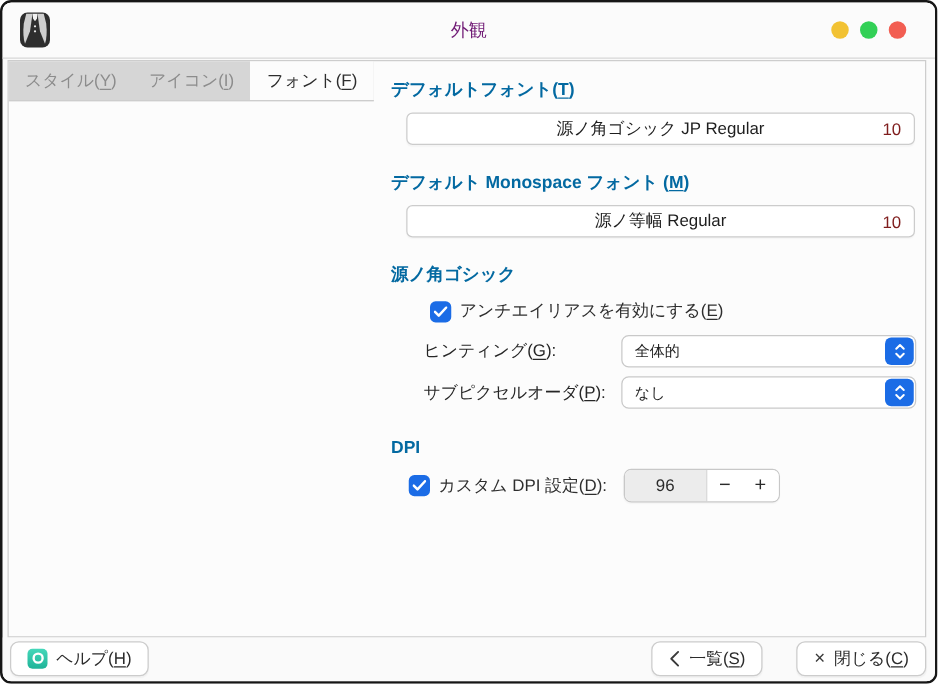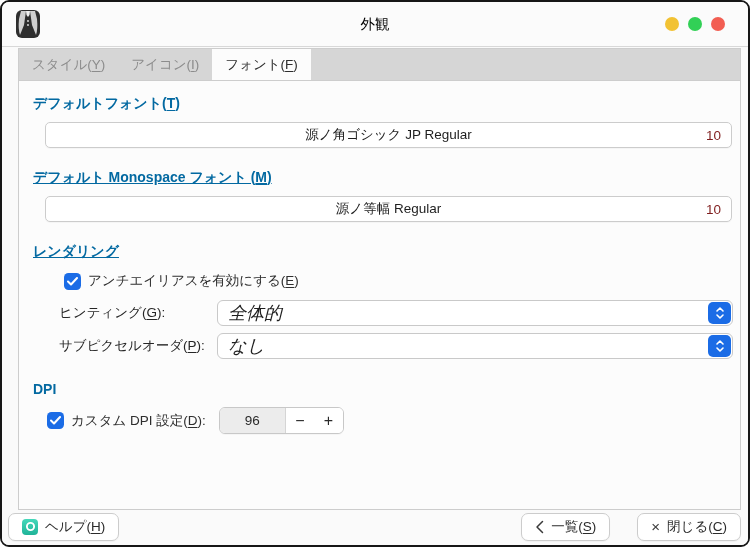--- a/index.html
+++ b/index.html
@@ -19,30 +19,30 @@
   
   .titlebar {
     height: 45px; flex: none; position: relative;
     background: #fbfbfb;
     border-bottom: 1px solid #d8d8d8;
   }
   .app-icon { position: absolute; left: 13px; top: 7px; width: 26px; height: 30px; }
   .title {
     position: absolute; left: 0; right: 0; top: 0; bottom: 0;
     display: flex; align-items: center; justify-content: center;
-    font-size: 14.5px; color: #000000;
+    font-size: 14.5px; color: #701a75;
   }
   .lights { position: absolute; right: 23px; top: 0; bottom: 0; display: flex; align-items: center; gap: 9px; }
   .light { width: 14px; height: 14px; border-radius: 50%; cursor: pointer; }
 
   
   .notebook {
-    margin: 1px 7px 0 16px; flex: 1; min-height: 0;
+    margin: 1px 7px 0 4px; flex: 1; min-height: 0;
     border: 1px solid #cdcdcd;
-    display: flex; flex-direction: column;
+    display: flex; flex-direction: row;
     background: #fcfcfc;
   }
   .tabbar { background: #d6d6d6; border-bottom: 1px solid #cdcdcd; display: flex; height: 32px; flex: none; }
   .tab {
     padding: 0 13px; line-height: 32px; font-size: 13.5px;
     color: #8c8c8c; cursor: pointer; white-space: nowrap;
   }
   .tab.active { background: #fcfcfc; color: #2d2d2d; }
   u { text-decoration: underline; text-underline-offset: 2px; }
 
@@ -53,40 +53,40 @@
   .font-btn {
     margin: 9px 8px 0 26px; height: 26px;
     border: 1px solid #cccccc; border-radius: 5px;
     background: #ffffff;
     display: flex; align-items: center; justify-content: center;
     position: relative; font-size: 13.5px; color: #1e1e1e; cursor: pointer;
     box-shadow: 0 1px 1px rgba(0,0,0,0.03);
   }
   .font-size-val { position: absolute; right: 10px; color: #7f1d1d; }
 
-  .mt21 { margin-top: 21px; text-decoration: underline; }
+  .mt21 { margin-top: 21px; }
   .mt22 { margin-top: 22px; }
 
   
   .cb-row { margin: 11px 0 0 28px; display: flex; align-items: center; gap: 7px; padding-left: 17px; }
   .checkbox {
     width: 17px; height: 17px; border-radius: 4.5px;
     background: #1b6ce6; flex: none; cursor: pointer;
     display: flex; align-items: center; justify-content: center;
   }
 
   
   .combo-row { display: flex; align-items: center; margin-top: 10px; }
   .combo-row.tight { margin-top: 7px; }
   .combo-label { margin-left: 40px; width: 158px; flex: none; color: #262626; }
   .combo {
     flex: 1; margin-right: 7px; height: 26px;
     border: 1px solid #c9c9c9; border-radius: 6px; background: #ffffff;
     position: relative; display: flex; align-items: center;
-    padding-left: 10px; cursor: pointer; font-size: 18px; color: #1e1e1e; font-style: italic;
+    padding-left: 10px; cursor: pointer; font-size: 12px; color: #1e1e1e;
   }
   .combo-btn {
     position: absolute; right: 1px; top: 1px; bottom: 1px; width: 23px;
     background: #1b6ce6; border-radius: 5px;
     display: flex; align-items: center; justify-content: center;
   }
 
   
   .dpi-row { margin: 10px 0 0 28px; display: flex; align-items: center; }
   .spinbox {
@@ -154,21 +154,21 @@
         <span>源ノ角ゴシック JP Regular</span>
         <span class="font-size-val">10</span>
       </div>
 
       <div class="section-h mt21">デフォルト Monospace フォント (<u>M</u>)</div>
       <div class="font-btn">
         <span>源ノ等幅 Regular</span>
         <span class="font-size-val">10</span>
       </div>
 
-      <div class="section-h mt21">レンダリング</div>
+      <div class="section-h mt21">源ノ角ゴシック</div>
 
       <div class="cb-row">
         <span class="checkbox">
           <svg width="11" height="9" viewBox="0 0 11 9">
             <polyline points="1,4.5 4,7.5 10,1" fill="none" stroke="#ffffff" stroke-width="2" stroke-linecap="round" stroke-linejoin="round"></polyline>
           </svg>
         </span>
         <span>アンチエイリアスを有効にする(<u>E</u>)</span>
       </div>
 

